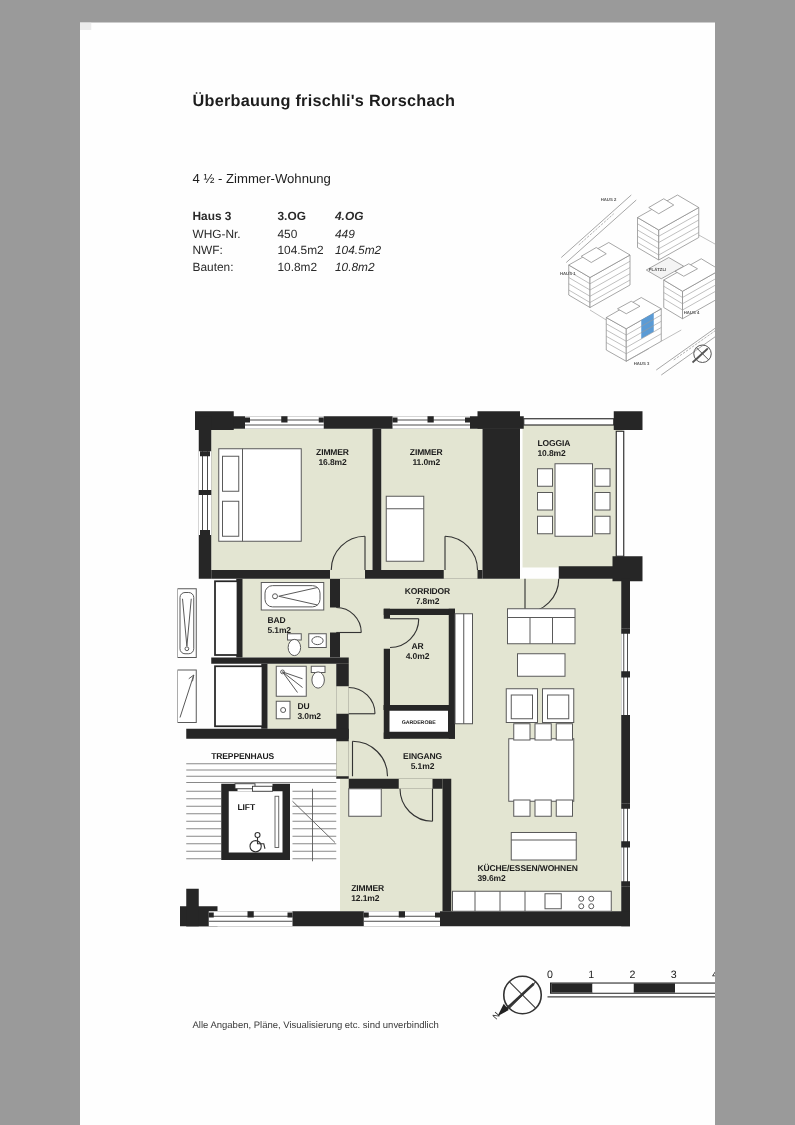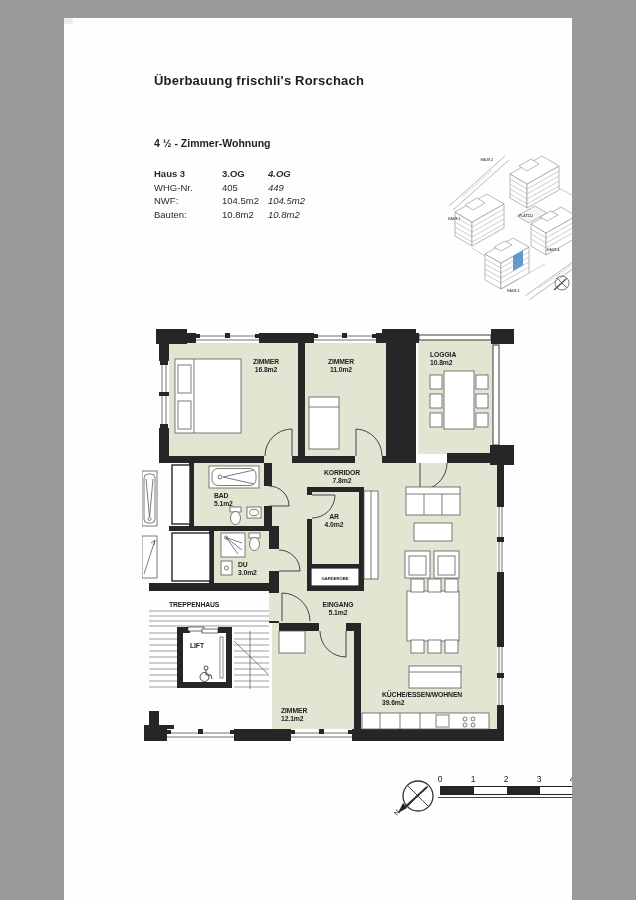--- a/index.html
+++ b/index.html
@@ -1,20 +1,20 @@
 <!DOCTYPE html>
 <html><head>
 <meta charset="utf-8">
 <style>
   html,body{margin:0;padding:0;background:#9a9a9a;}
   .page{position:relative;width:508px;height:900px;background:#fefefe;margin:18px auto;
         font-family:"Liberation Sans",sans-serif;color:#222;overflow:hidden;}
   .corner-artifact{position:absolute;left:0;top:0;width:9px;height:6px;background:#ececec;}
   .title{position:absolute;left:90px;top:55px;font-size:13px;font-weight:bold;color:#1d1d1d;letter-spacing:.2px;}
-  .subtitle{position:absolute;left:90px;top:119px;font-size:10.5px;font-weight:bold;color:#1d1d1d;}
+  .subtitle{position:absolute;left:90px;top:119px;font-size:10.5px;font-weight:normal;color:#1d1d1d;}
   .info-table{position:absolute;left:90px;top:149px;font-size:9.5px;color:#2a2a2a;line-height:13.5px;}
   .info-table .row{display:flex;}
   .info-table .c0{width:68px;}
   .info-table .c1{width:46px;}
   .info-table .c2{width:50px;font-style:italic;}
   .info-table .hdr{font-weight:bold;}
   .siteplan{position:absolute;left:383px;top:126px;}
   .floorplan{position:absolute;left:78px;top:303px;}
   .fp-lbl{font:700 6.8px "Liberation Sans",sans-serif;fill:#1c1c1c;letter-spacing:-.1px;}
   .fp-lbl-xs{font:700 4.2px "Liberation Sans",sans-serif;fill:#1c1c1c;}
@@ -37,21 +37,21 @@
   <div class="subtitle">4 ½ - Zimmer-Wohnung</div>
 
   <div class="info-table">
     <div class="row hdr">
       <span class="c0">Haus 3</span>
       <span class="c1">3.OG</span>
       <span class="c2">4.OG</span>
     </div>
     <div class="row">
       <span class="c0">WHG-Nr.</span>
-      <span class="c1">405</span>
+      <span class="c1">450</span>
       <span class="c2">449</span>
     </div>
     <div class="row">
       <span class="c0">NWF:</span>
       <span class="c1">104.5m2</span>
       <span class="c2">104.5m2</span>
     </div>
     <div class="row">
       <span class="c0">Bauten:</span>
       <span class="c1">10.8m2</span>
@@ -547,14 +547,15 @@
       <div class="seg" style="background:#262626"></div>
       <div class="seg" style="background:#fff"></div>
       <div class="seg" style="background:#262626"></div>
       <div class="seg" style="background:#fff"></div>
       <div class="seg" style="background:#262626"></div>
     </div>
     <div class="underline"></div>
   </div>
 
   <div class="footer">
+    <div>Alle Angaben, Pläne, Visualisierung etc. sind unverbindlich</div>
   </div>
 </div>
 
 </body></html>

